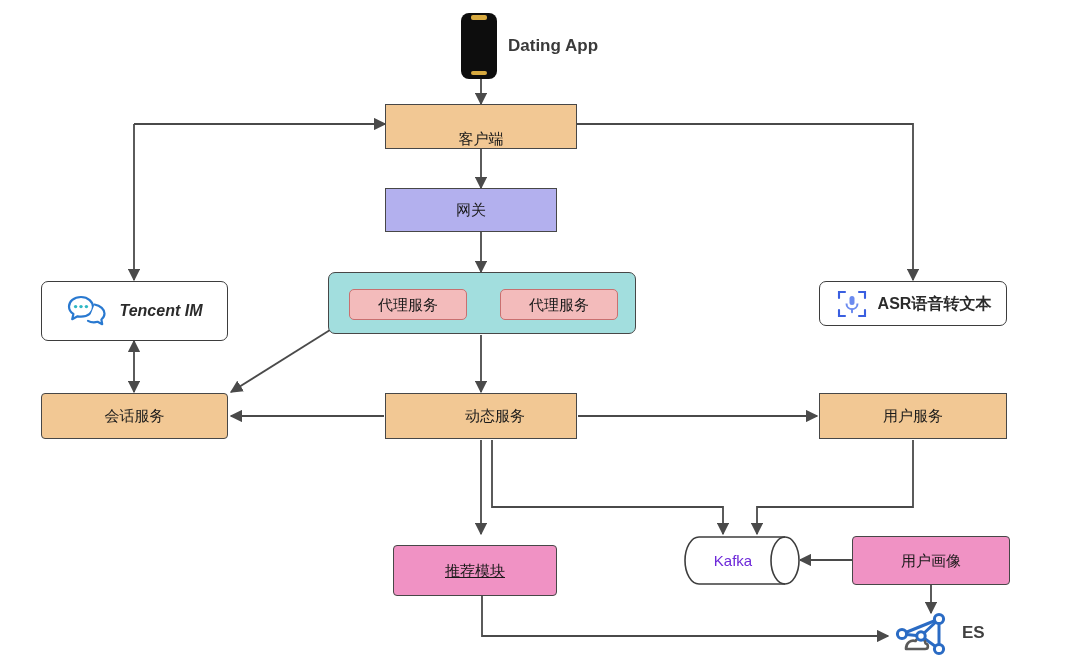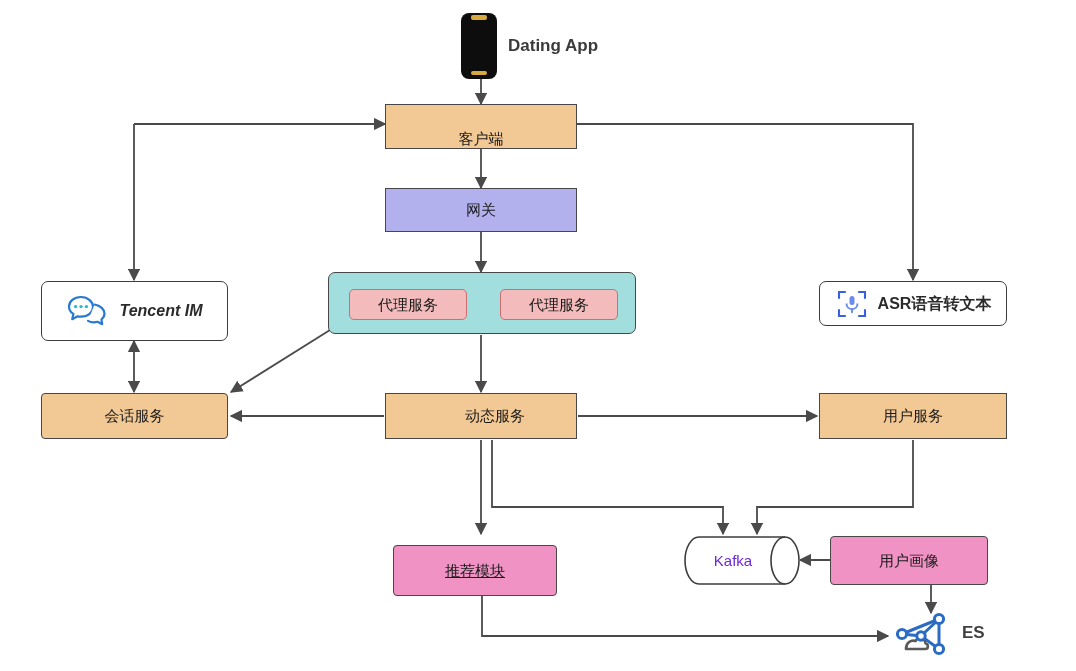--- a/index.html
+++ b/index.html
@@ -149,21 +149,21 @@
       <rect x="11" y="3" width="16" height="5" rx="2" fill="#D7A93F"></rect>
       <rect x="11" y="59" width="16" height="4" rx="2" fill="#D7A93F"></rect>
     </svg>
     <span class="phone-label">Dating App</span>
   </div>
 
   <div class="node node-orange" style="left:385px; top:104px; width:192px; height:45px;align-items:flex-end;">
     <span>客户端</span>
   </div>
 
-  <div class="node node-purple" style="left:385px; top:188px; width:192px; height:44px;">
+  <div class="node node-purple" style="left:385px; top:188px; width:172px; height:44px;">
     <span>网关</span>
   </div>
 
   <div class="node node-plain" style="left:41px; top:281px; width:187px; height:60px;font-style:italic;">
     <svg class="icon" width="44" height="34" viewBox="0 0 44 34">
       <path d="M14 3 C6.8 3 2 7.3 2 12.5 C2 15.5 3.7 18.2 6.4 19.9 L5.2 25.2 L10.6 22.3
                C11.7 22.5 12.8 22.6 14 22.6 C21.2 22.6 26 18.3 26 13.1 C26 7.8 21.2 3 14 3 Z" fill="#ffffff" stroke="#2979D0" stroke-width="2.2" stroke-linejoin="round"></path>
       <circle cx="8.6" cy="12.6" r="1.7" fill="#2FB8C4"></circle>
       <circle cx="14" cy="12.6" r="1.7" fill="#2FB8C4"></circle>
       <circle cx="19.4" cy="12.6" r="1.7" fill="#2FB8C4"></circle>
@@ -213,21 +213,21 @@
   </div>
 
   <div class="node node-cyl" style="left:684px; top:536px; width:116px; height:49px;">
     <svg class="cyl-svg" width="116" height="49" viewBox="0 0 116 49">
       <path d="M15 1 L101 1 A14 23.5 0 0 1 101 48 L15 48 A14 23.5 0 0 1 15 1 Z" fill="#ffffff" stroke="#3d3d3d" stroke-width="1.6"></path>
       <path d="M101 1 A14 23.5 0 0 0 101 48" fill="none" stroke="#3d3d3d" stroke-width="1.6"></path>
     </svg>
     <span class="cyl-label">Kafka</span>
   </div>
 
-  <div class="node node-pink" style="left:830px; top:536px; width:158px; height:49px;">
+  <div class="node node-pink" style="left:852px; top:536px; width:158px; height:49px;">
     <span>用户画像</span>
   </div>
 
   <div class="es-wrap" style="left:893px; top:608px;">
     <svg class="icon" width="56" height="50" viewBox="0 0 56 50">
       <g stroke="#2A6BC4" stroke-width="3" fill="none" stroke-linejoin="round">
         <path d="M9 26 L46 11"></path>
         <path d="M9 26 L28 28"></path>
         <path d="M46 11 L28 28"></path>
         <path d="M46 11 L46 41"></path>

